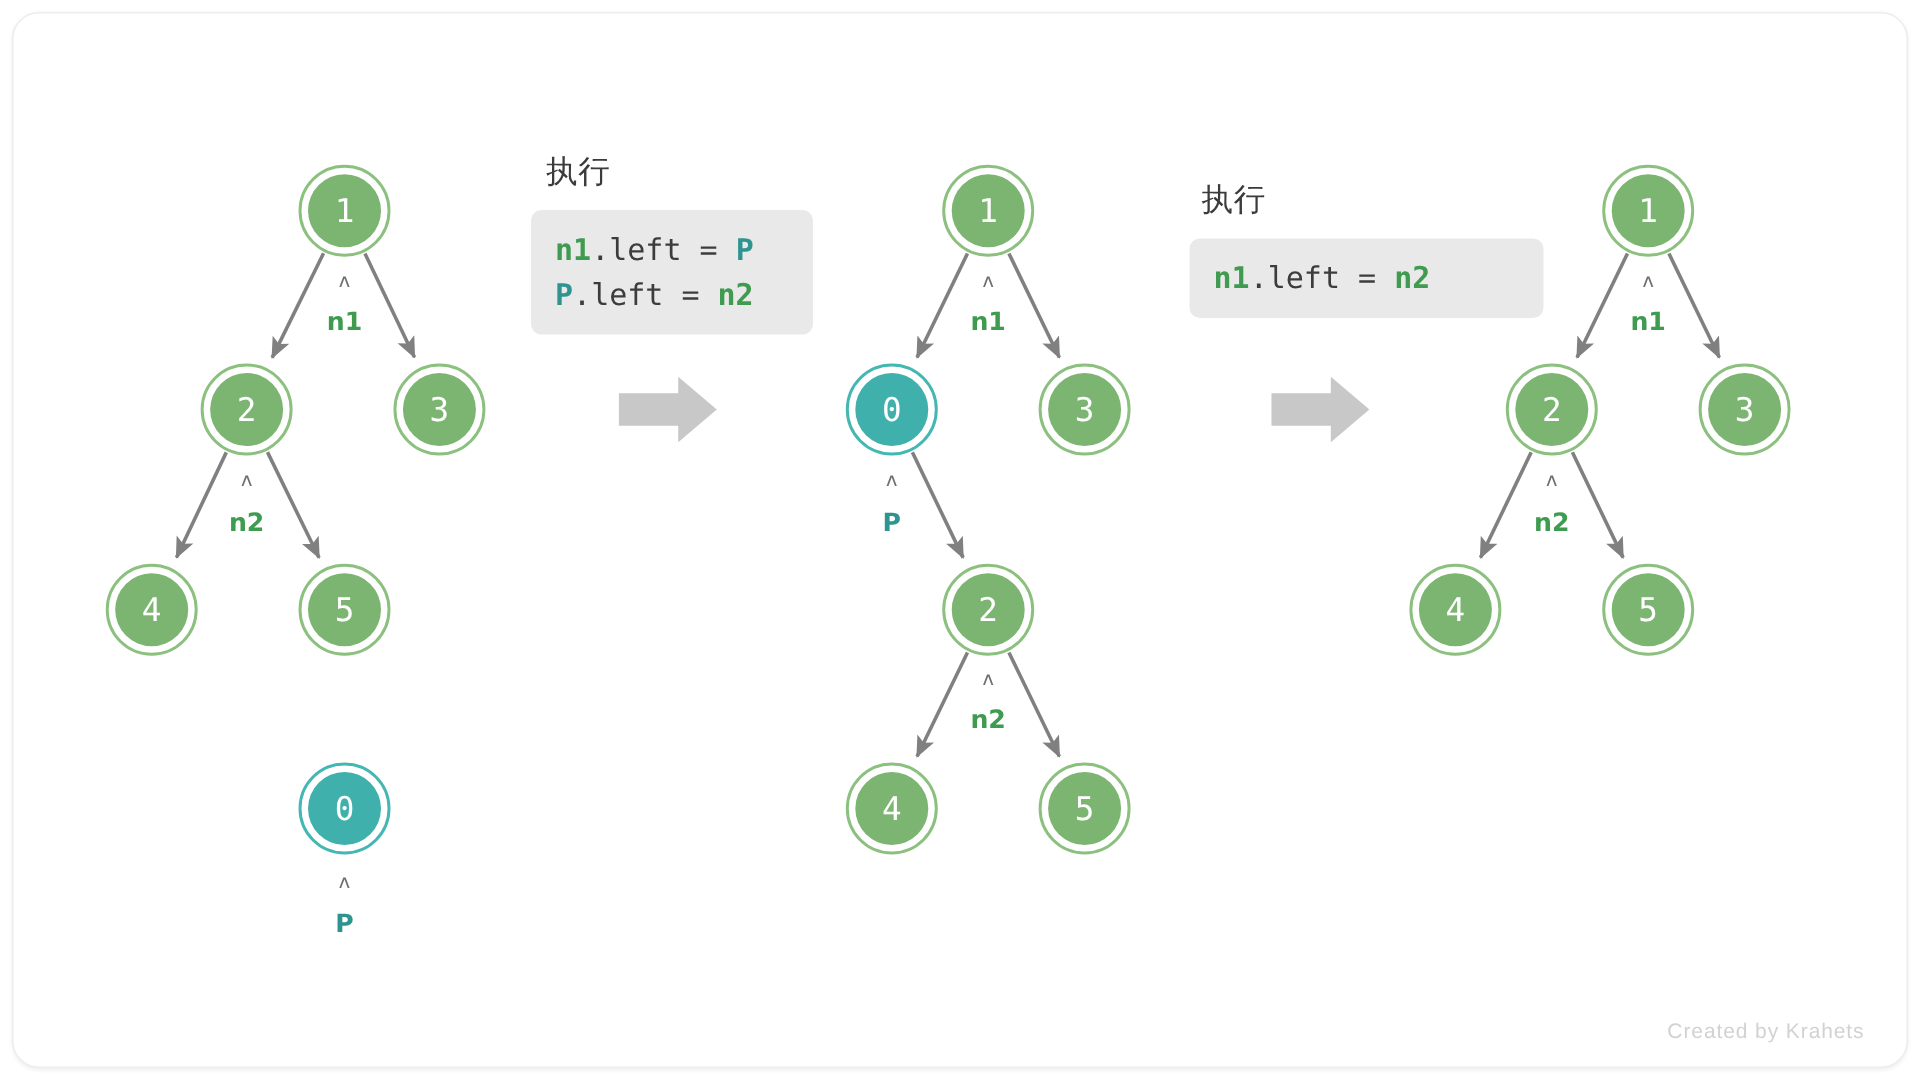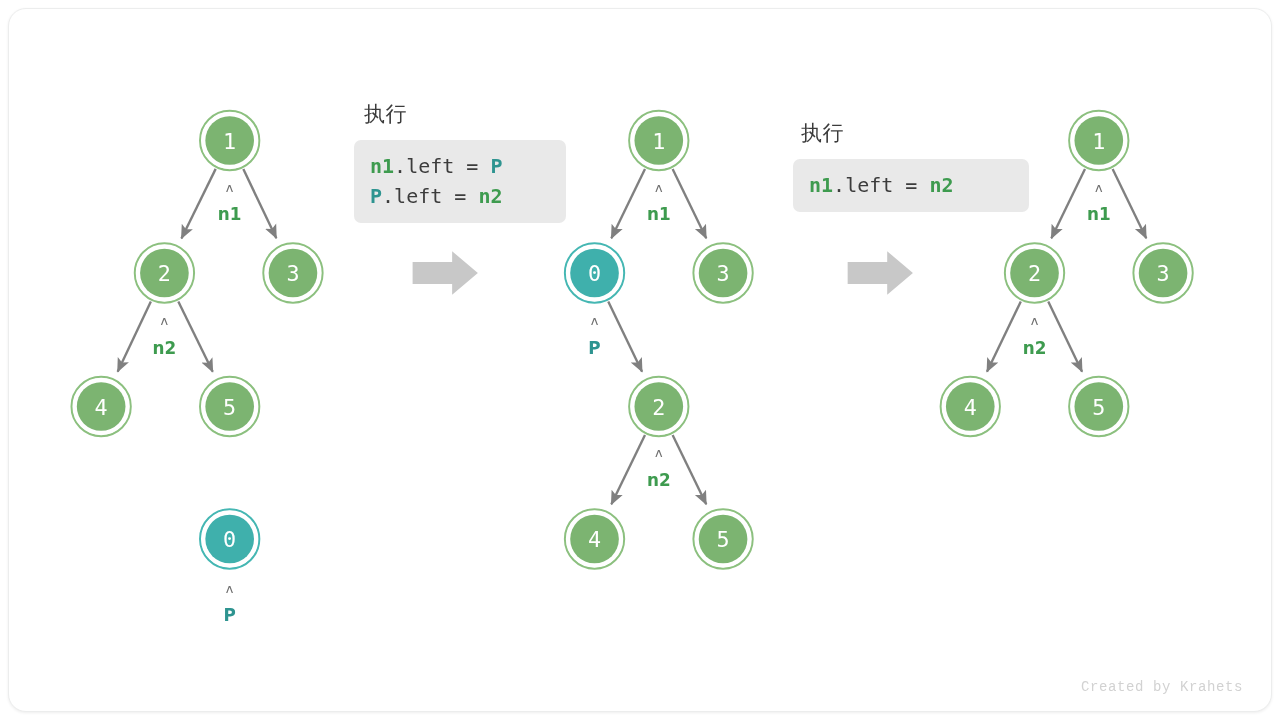--- a/index.html
+++ b/index.html
@@ -67,21 +67,21 @@
   .code-line { display: block; white-space: pre; }
   .tok-var   { color: #3e9b4f; font-weight: bold; }
   .tok-ptr   { color: #2e9490; font-weight: bold; }
   .tok-plain { color: #3c3c3c; }
 
   
   #credit {
     position: absolute;
     right: 30px;
     bottom: 18px;
-    font-family: Liberation Mono, monospace;
+    font-family: Liberation Sans, sans-serif;
     font-size: 14px;
     color: #d2d2d2;
     letter-spacing: 0.6px;
     white-space: nowrap;
   }
 
   
   .node-val {
     font-family: "DejaVu Sans Mono", "Liberation Mono", monospace;
     font-size: 22px;
@@ -271,20 +271,20 @@
           </g>
         </g>
       <g id="steparrows-layer">
           <polygon points="405,256 445,256 445,245 471,267 445,289 445,278 405,278" fill="#c8c8c8"></polygon>
           <polygon points="845,256 885,256 885,245 911,267 885,289 885,278 845,278" fill="#c8c8c8"></polygon>
         </g>
     </svg>
 
     <div id="overlay">
         <div class="exec-label" style="left: 355px; top: 91px;">执行</div>
-        <div class="code-box" style="left: 345px; top: 131px; width: 212px;"><span class="code-line"><span class="tok-var">n1</span><span class="tok-plain">.left = </span><span class="tok-ptr">P</span></span><span class="code-line"><span class="tok-ptr">P</span><span class="tok-plain">.left = </span><span class="tok-var">n2</span></span></div>
+        <div class="code-box" style="left: 345px; top: 131px; width: 188px;"><span class="code-line"><span class="tok-var">n1</span><span class="tok-plain">.left = </span><span class="tok-ptr">P</span></span><span class="code-line"><span class="tok-ptr">P</span><span class="tok-plain">.left = </span><span class="tok-var">n2</span></span></div>
         <div class="exec-label" style="left: 792px; top: 110px;">执行</div>
         <div class="code-box" style="left: 784px; top: 150px; width: 236px;"><span class="code-line"><span class="tok-var">n1</span><span class="tok-plain">.left = </span><span class="tok-var">n2</span></span></div>
       </div>
 
     <div id="credit">Created by Krahets</div>
   </div>
 </div>
 
 </body></html>

